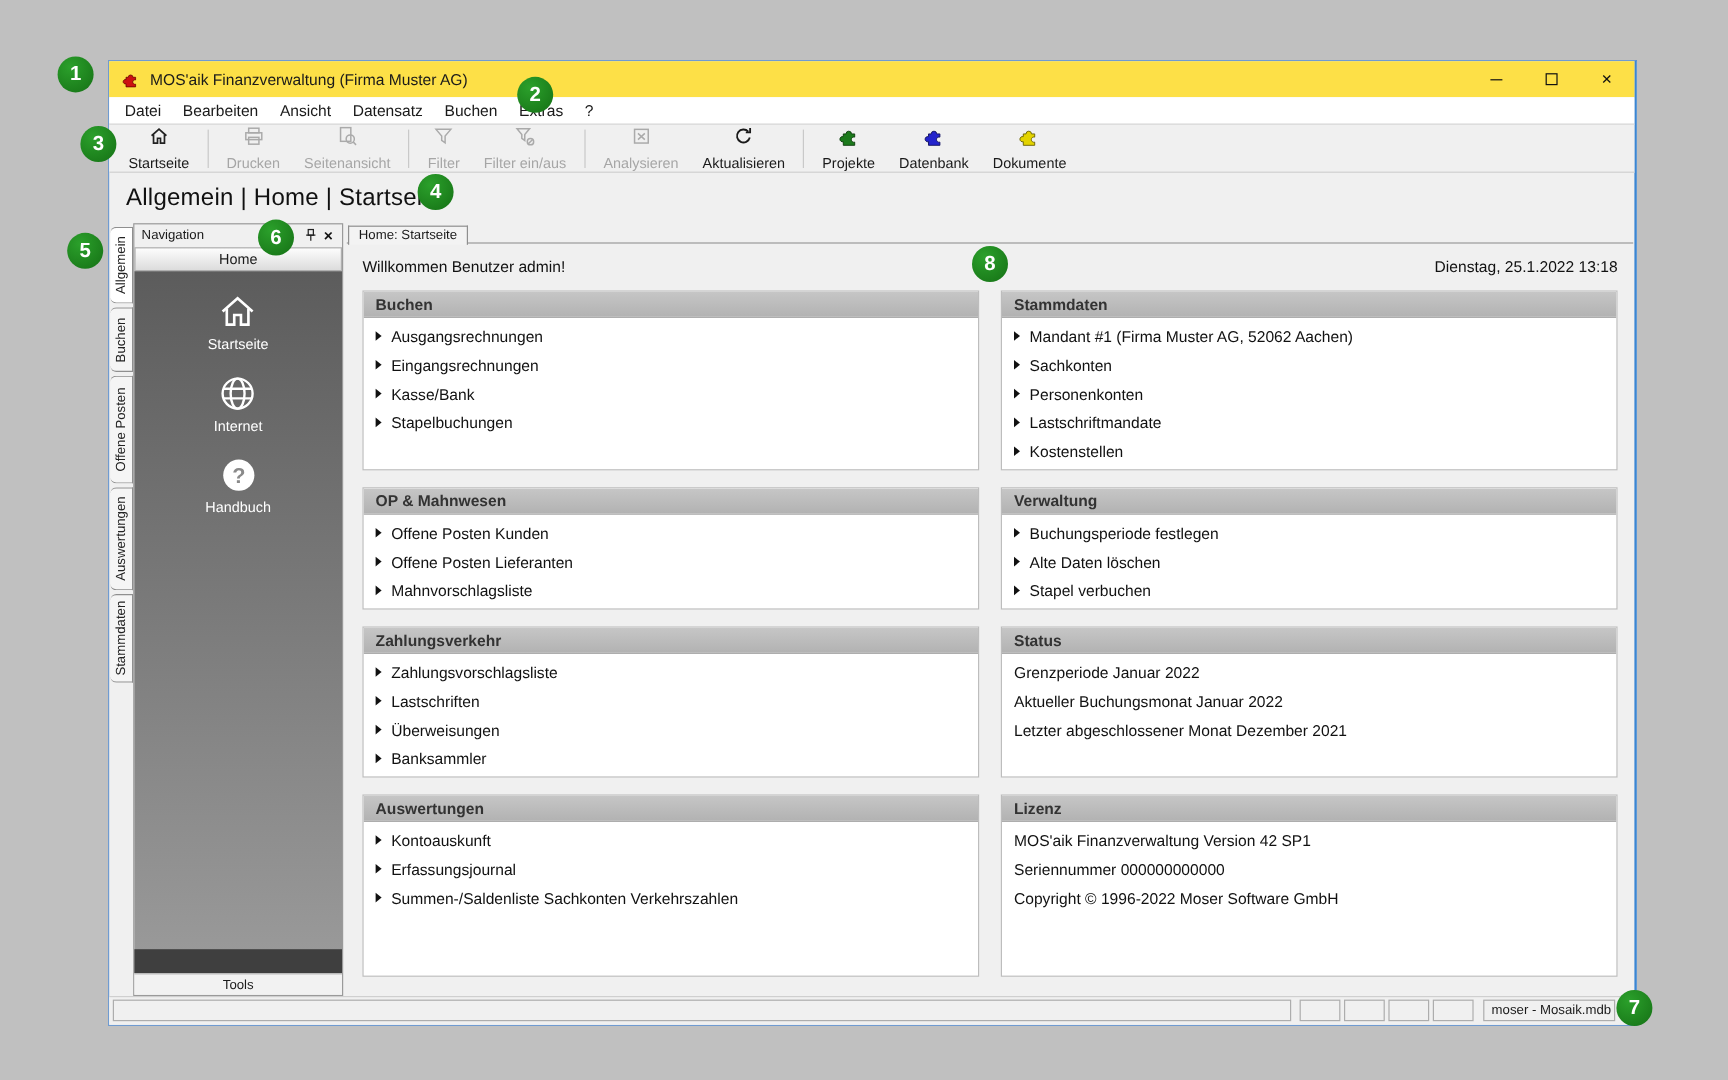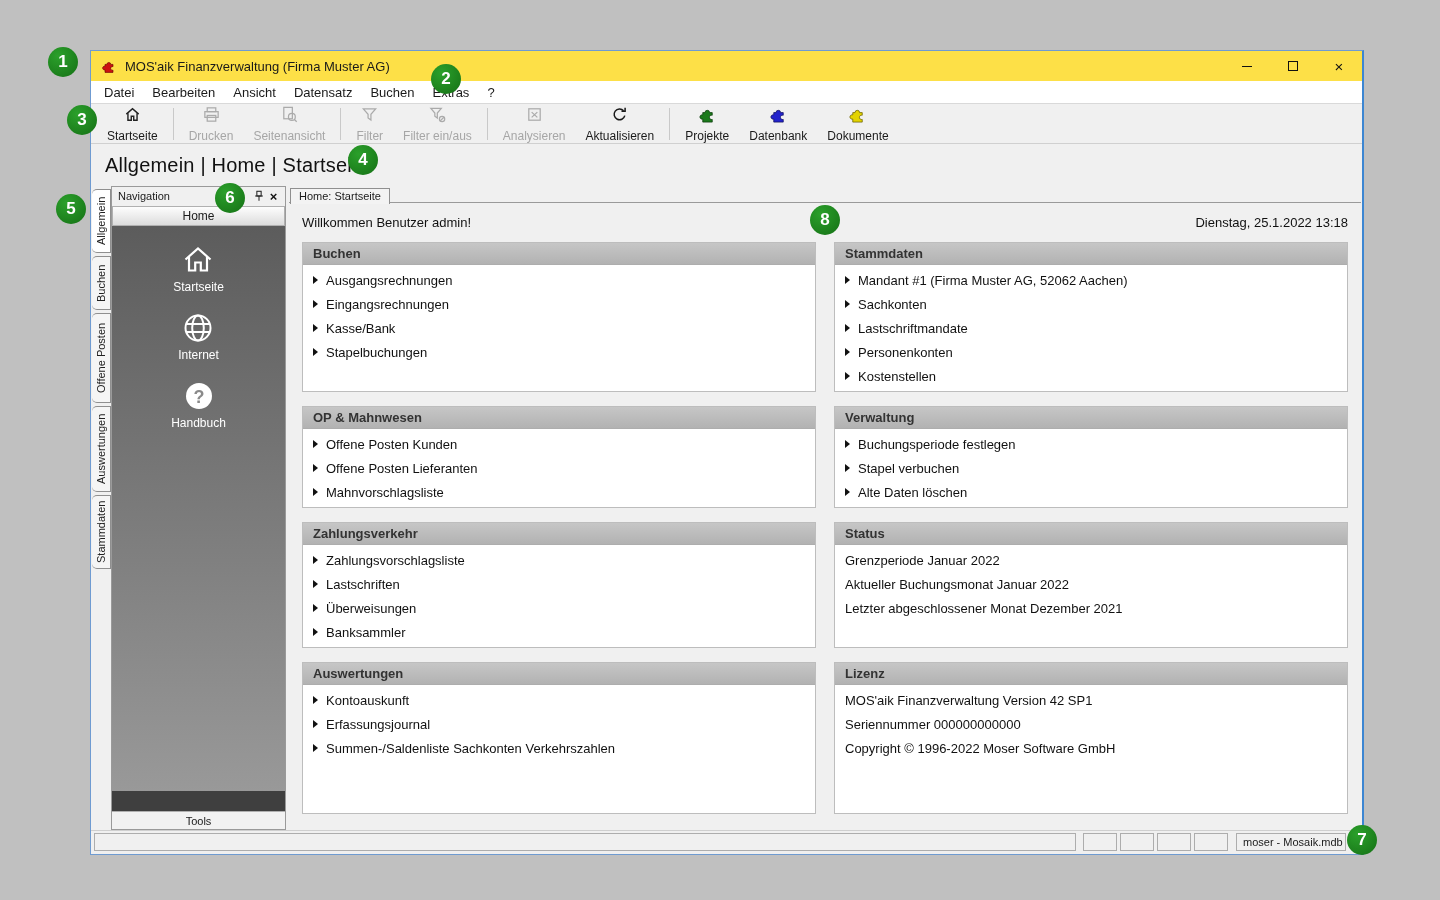--- a/index.html
+++ b/index.html
@@ -302,25 +302,25 @@
                 <div class="sec-item">
                     <span class="tri"></span>
                     <span>Mandant #1 (Firma Muster AG, 52062 Aachen)</span>
                   </div>
                 <div class="sec-item">
                     <span class="tri"></span>
                     <span>Sachkonten</span>
                   </div>
                 <div class="sec-item">
                     <span class="tri"></span>
+                    <span>Personenkonten</span>
+                  </div>
+                <div class="sec-item">
+                    <span class="tri"></span>
                     <span>Lastschriftmandate</span>
-                  </div>
-                <div class="sec-item">
-                    <span class="tri"></span>
-                    <span>Personenkonten</span>
                   </div>
                 <div class="sec-item">
                     <span class="tri"></span>
                     <span>Kostenstellen</span>
                   </div>
               </div>
             </div>
 
             <div class="section h102">
               <div class="sec-header">OP &amp; Mahnwesen</div>
@@ -342,25 +342,25 @@
 
             <div class="section h102">
               <div class="sec-header">Verwaltung</div>
               <div class="sec-body">
                 <div class="sec-item">
                     <span class="tri"></span>
                     <span>Buchungsperiode festlegen</span>
                   </div>
                 <div class="sec-item">
                     <span class="tri"></span>
+                    <span>Alte Daten löschen</span>
+                  </div>
+                <div class="sec-item">
+                    <span class="tri"></span>
                     <span>Stapel verbuchen</span>
-                  </div>
-                <div class="sec-item">
-                    <span class="tri"></span>
-                    <span>Alte Daten löschen</span>
                   </div>
               </div>
             </div>
 
             <div class="section h126">
               <div class="sec-header">Zahlungsverkehr</div>
               <div class="sec-body">
                 <div class="sec-item">
                     <span class="tri"></span>
                     <span>Zahlungsvorschlagsliste</span>

